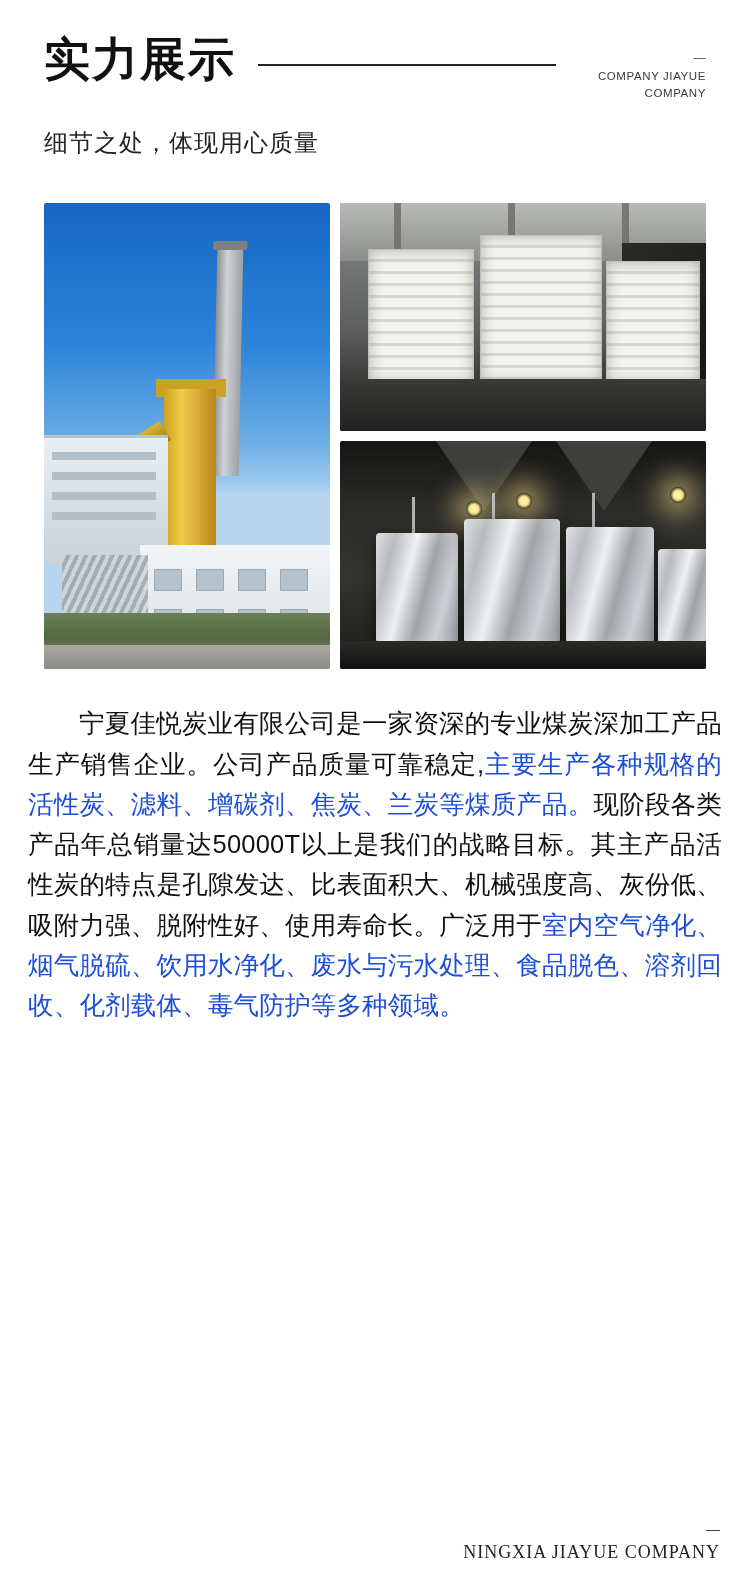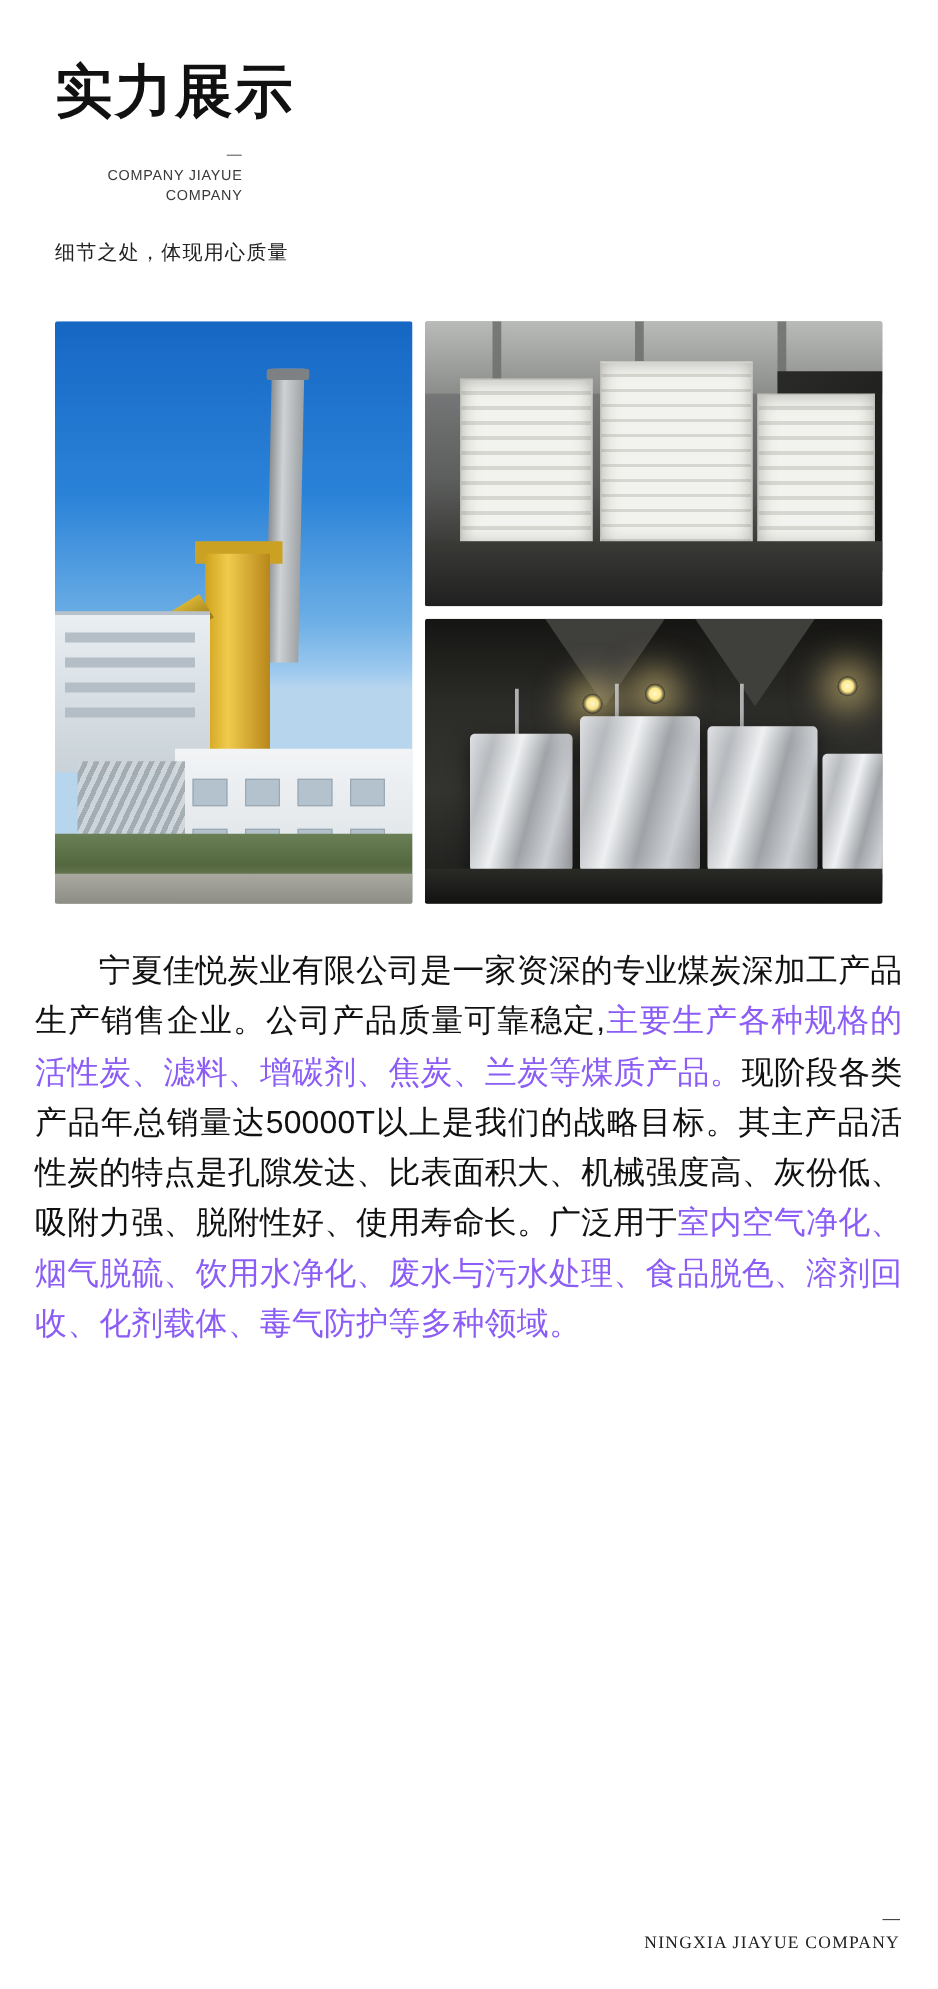--- a/index.html
+++ b/index.html
@@ -17,24 +17,23 @@
   }
   .page {
     width: 750px;
     height: 1591px;
     position: relative;
     background: #fff;
   }
 
   
   .header {
-    padding: 48px 44px 0 44px;
+    padding: 34px 44px 0 44px;
     display: flex;
     align-items: flex-start;
-    flex-direction: column;
   }
   .title-block {
     display: flex;
     align-items: center;
     flex: 1;
   }
   .main-title {
     font-size: 46px;
     font-weight: bold;
     letter-spacing: 2px;
@@ -61,21 +60,21 @@
   }
   .brand-dash {
     display: block;
     color: #555;
     font-size: 12px;
     line-height: 1;
     margin-bottom: 4px;
   }
   .subtitle {
     padding: 26px 44px 0 44px;
-    font-size: 16px;
+    font-size: 24px;
     letter-spacing: 1px;
     color: #222;
   }
 
   
   .gallery {
     margin: 44px 44px 0 44px;
     display: flex;
     gap: 10px;
     height: 466px;
@@ -231,38 +230,38 @@
   .body-copy {
     margin: 34px 28px 0 28px;
     font-size: 25.5px;
     line-height: 1.58;
     color: #111;
     letter-spacing: 0.2px;
   }
   .para { margin: 0 0 0 0; text-align: justify; }
   .para + .para { margin-top: 26px; }
   .indent { display: inline-block; width: 2em; }
-  .hl { color: #8b5cf6; }
+  .hl { color: #1d4ed8; }
 
   
   .footer {
     position: absolute;
     right: 30px;
     bottom: 28px;
     text-align: right;
     color: #222;
   }
   .footer-dash {
     font-size: 14px;
     line-height: 1;
     color: #444;
     margin-bottom: 6px;
   }
   .footer-en {
-    font-size: 14px;
+    font-size: 18px;
     letter-spacing: 1px;
     font-family: "Liberation Serif", "DejaVu Serif", serif;
   }
 </style>
 </head>
 <body>
 
 <div class="page">
 
   <div class="header">

